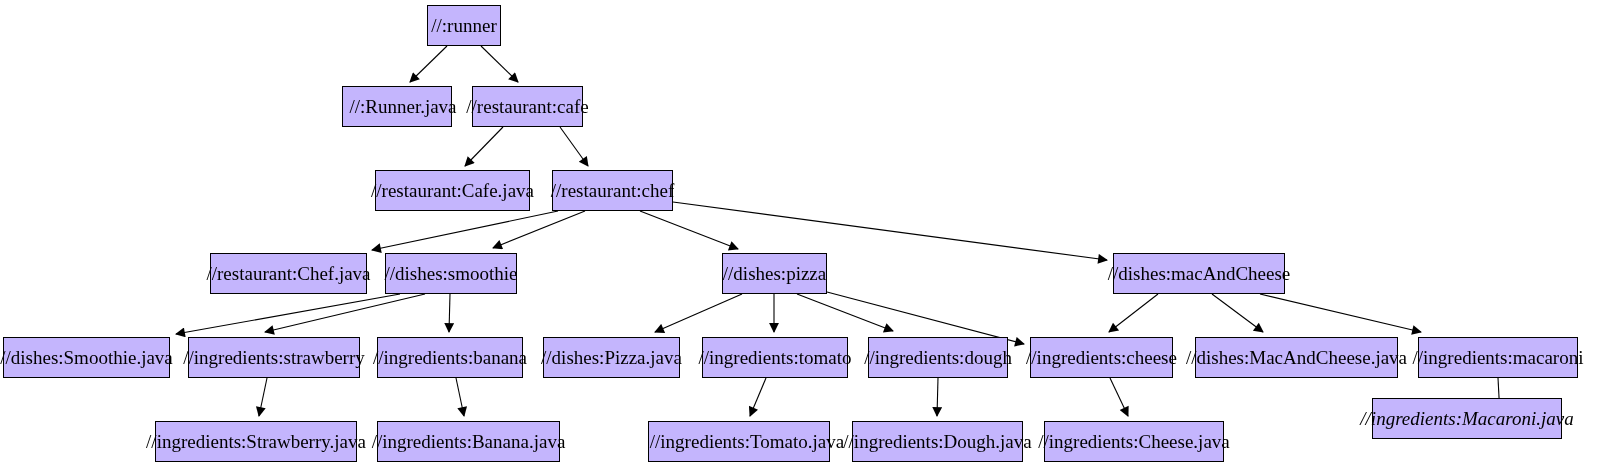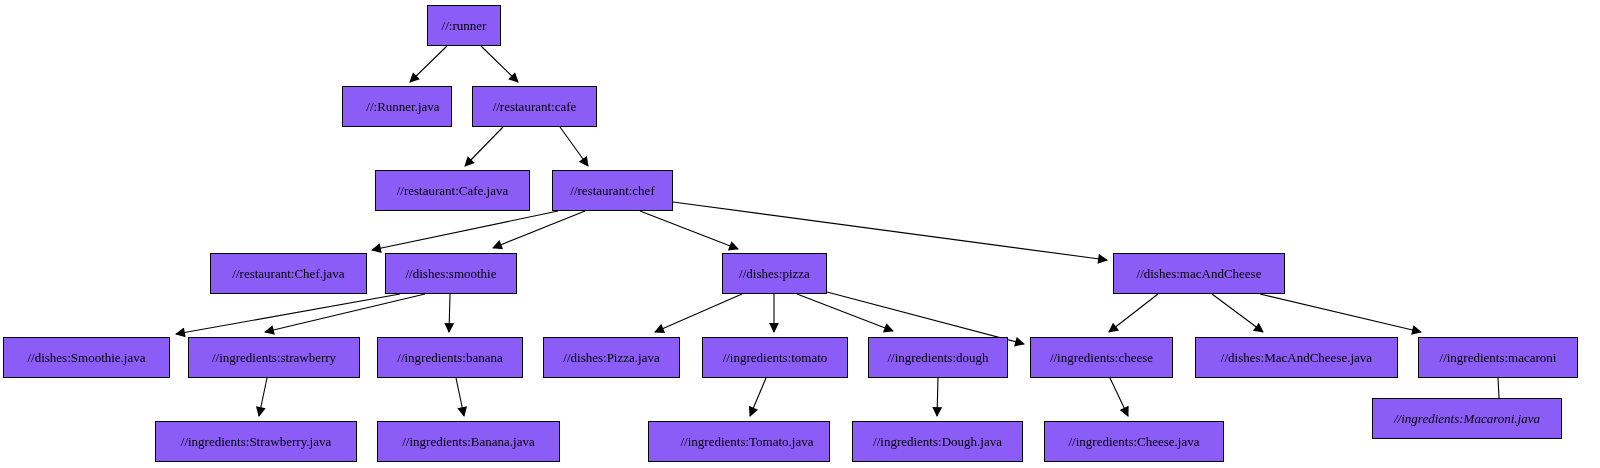--- a/index.html
+++ b/index.html
@@ -21,26 +21,26 @@
     top: 0;
     width: 1600px;
     height: 468px;
     pointer-events: none;
   }
   .node {
     position: absolute;
     height: 41px;
     box-sizing: border-box;
     border: 1px solid #000000;
-    background: #8b5cf6;
+    background: #c4b5fd;
     color: #000000;
     display: flex;
     align-items: center;
     justify-content: center;
-    font-size: 13px;
+    font-size: 19px;
     white-space: nowrap;
     line-height: 1;
   }
   .edge-line {
     stroke: #000000;
     stroke-width: 1.1;
     fill: none;
   }
 </style>
 </head>
@@ -75,21 +75,21 @@
     <line class="edge-line" x1="267" y1="378" x2="259" y2="416" marker-end="url(#arrow)"></line>
     <line class="edge-line" x1="456" y1="378" x2="464" y2="416" marker-end="url(#arrow)"></line>
     <line class="edge-line" x1="766" y1="378" x2="750" y2="416" marker-end="url(#arrow)"></line>
     <line class="edge-line" x1="938" y1="378" x2="937" y2="416" marker-end="url(#arrow)"></line>
     <line class="edge-line" x1="1110" y1="378" x2="1128" y2="416" marker-end="url(#arrow)"></line>
     <line class="edge-line" x1="1498" y1="378" x2="1500" y2="416" marker-end="url(#arrow)"></line>
   </svg>
 
   <div class="node" style="left:427px;  top:5px;   width:74px;">//:runner</div>
   <div class="node" style="left:342px;  top:86px;  width:110px;padding-left:12px;">//:Runner.java</div>
-  <div class="node" style="left:472px;  top:86px;  width:125px;">//restaurant:cafe</div>
+  <div class="node" style="left:472px;  top:86px;  width:111px;">//restaurant:cafe</div>
   <div class="node" style="left:375px;  top:170px; width:155px;">//restaurant:Cafe.java</div>
   <div class="node" style="left:552px;  top:170px; width:121px;">//restaurant:chef</div>
   <div class="node" style="left:210px;  top:253px; width:157px;">//restaurant:Chef.java</div>
   <div class="node" style="left:385px;  top:253px; width:132px;">//dishes:smoothie</div>
   <div class="node" style="left:722px;  top:253px; width:105px;">//dishes:pizza</div>
   <div class="node" style="left:1113px; top:253px; width:172px;">//dishes:macAndCheese</div>
   <div class="node" style="left:3px;    top:337px; width:167px;">//dishes:Smoothie.java</div>
   <div class="node" style="left:188px;  top:337px; width:172px;">//ingredients:strawberry</div>
   <div class="node" style="left:377px;  top:337px; width:146px;">//ingredients:banana</div>
   <div class="node" style="left:543px;  top:337px; width:137px;">//dishes:Pizza.java</div>

